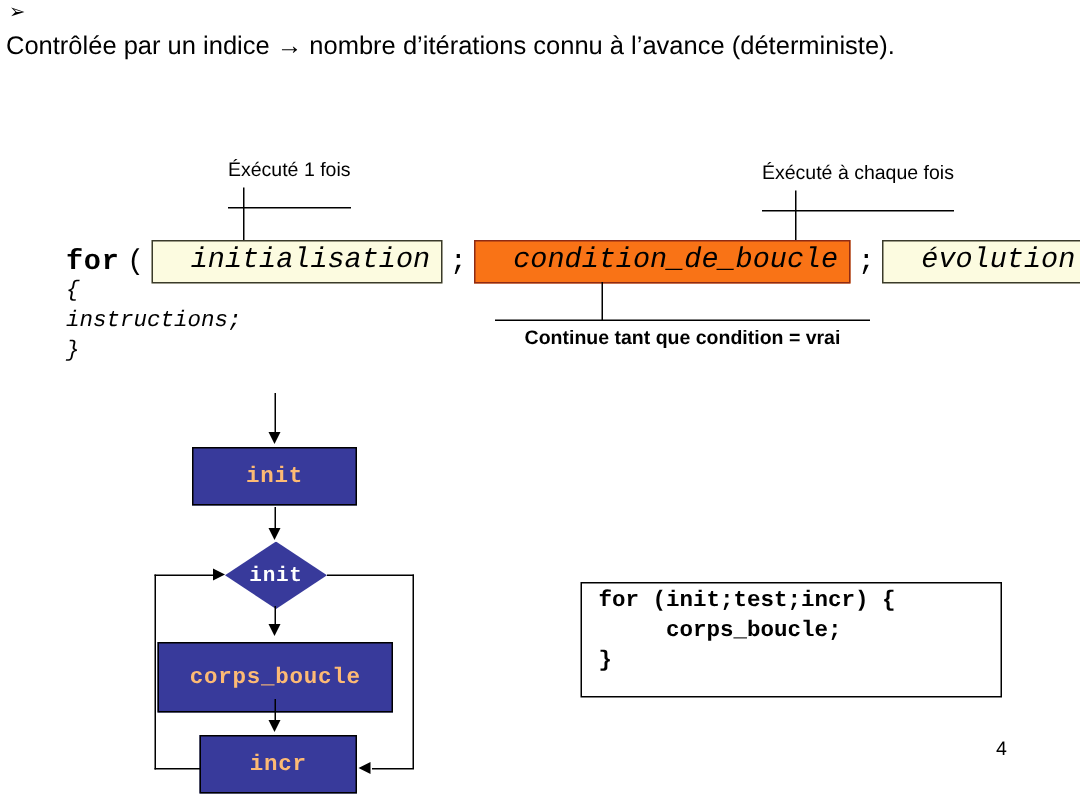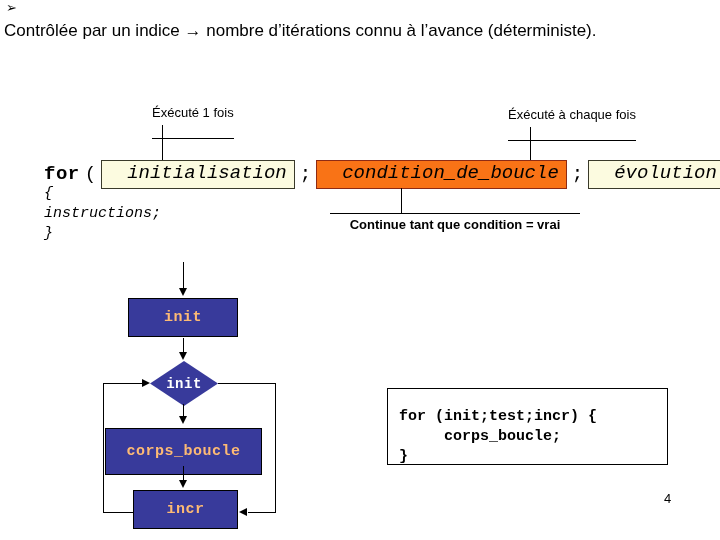--- a/index.html
+++ b/index.html
@@ -210,21 +210,21 @@
   
   #code-box {
     position: absolute;
     left: 387px;
     top: 388px;
     width: 281px;
     height: 77px;
     border: 1.4px solid #000;
     box-sizing: border-box;
     background: #fff;
-    padding: 18px 0 0 11px;
+    padding: 2px 0 0 11px;
   }
   #code-text {
     font-family: "Liberation Mono", "DejaVu Sans Mono", monospace;
     font-weight: bold;
     font-size: 15px;
     line-height: 1.33;
     white-space: pre;
   }
 
   

